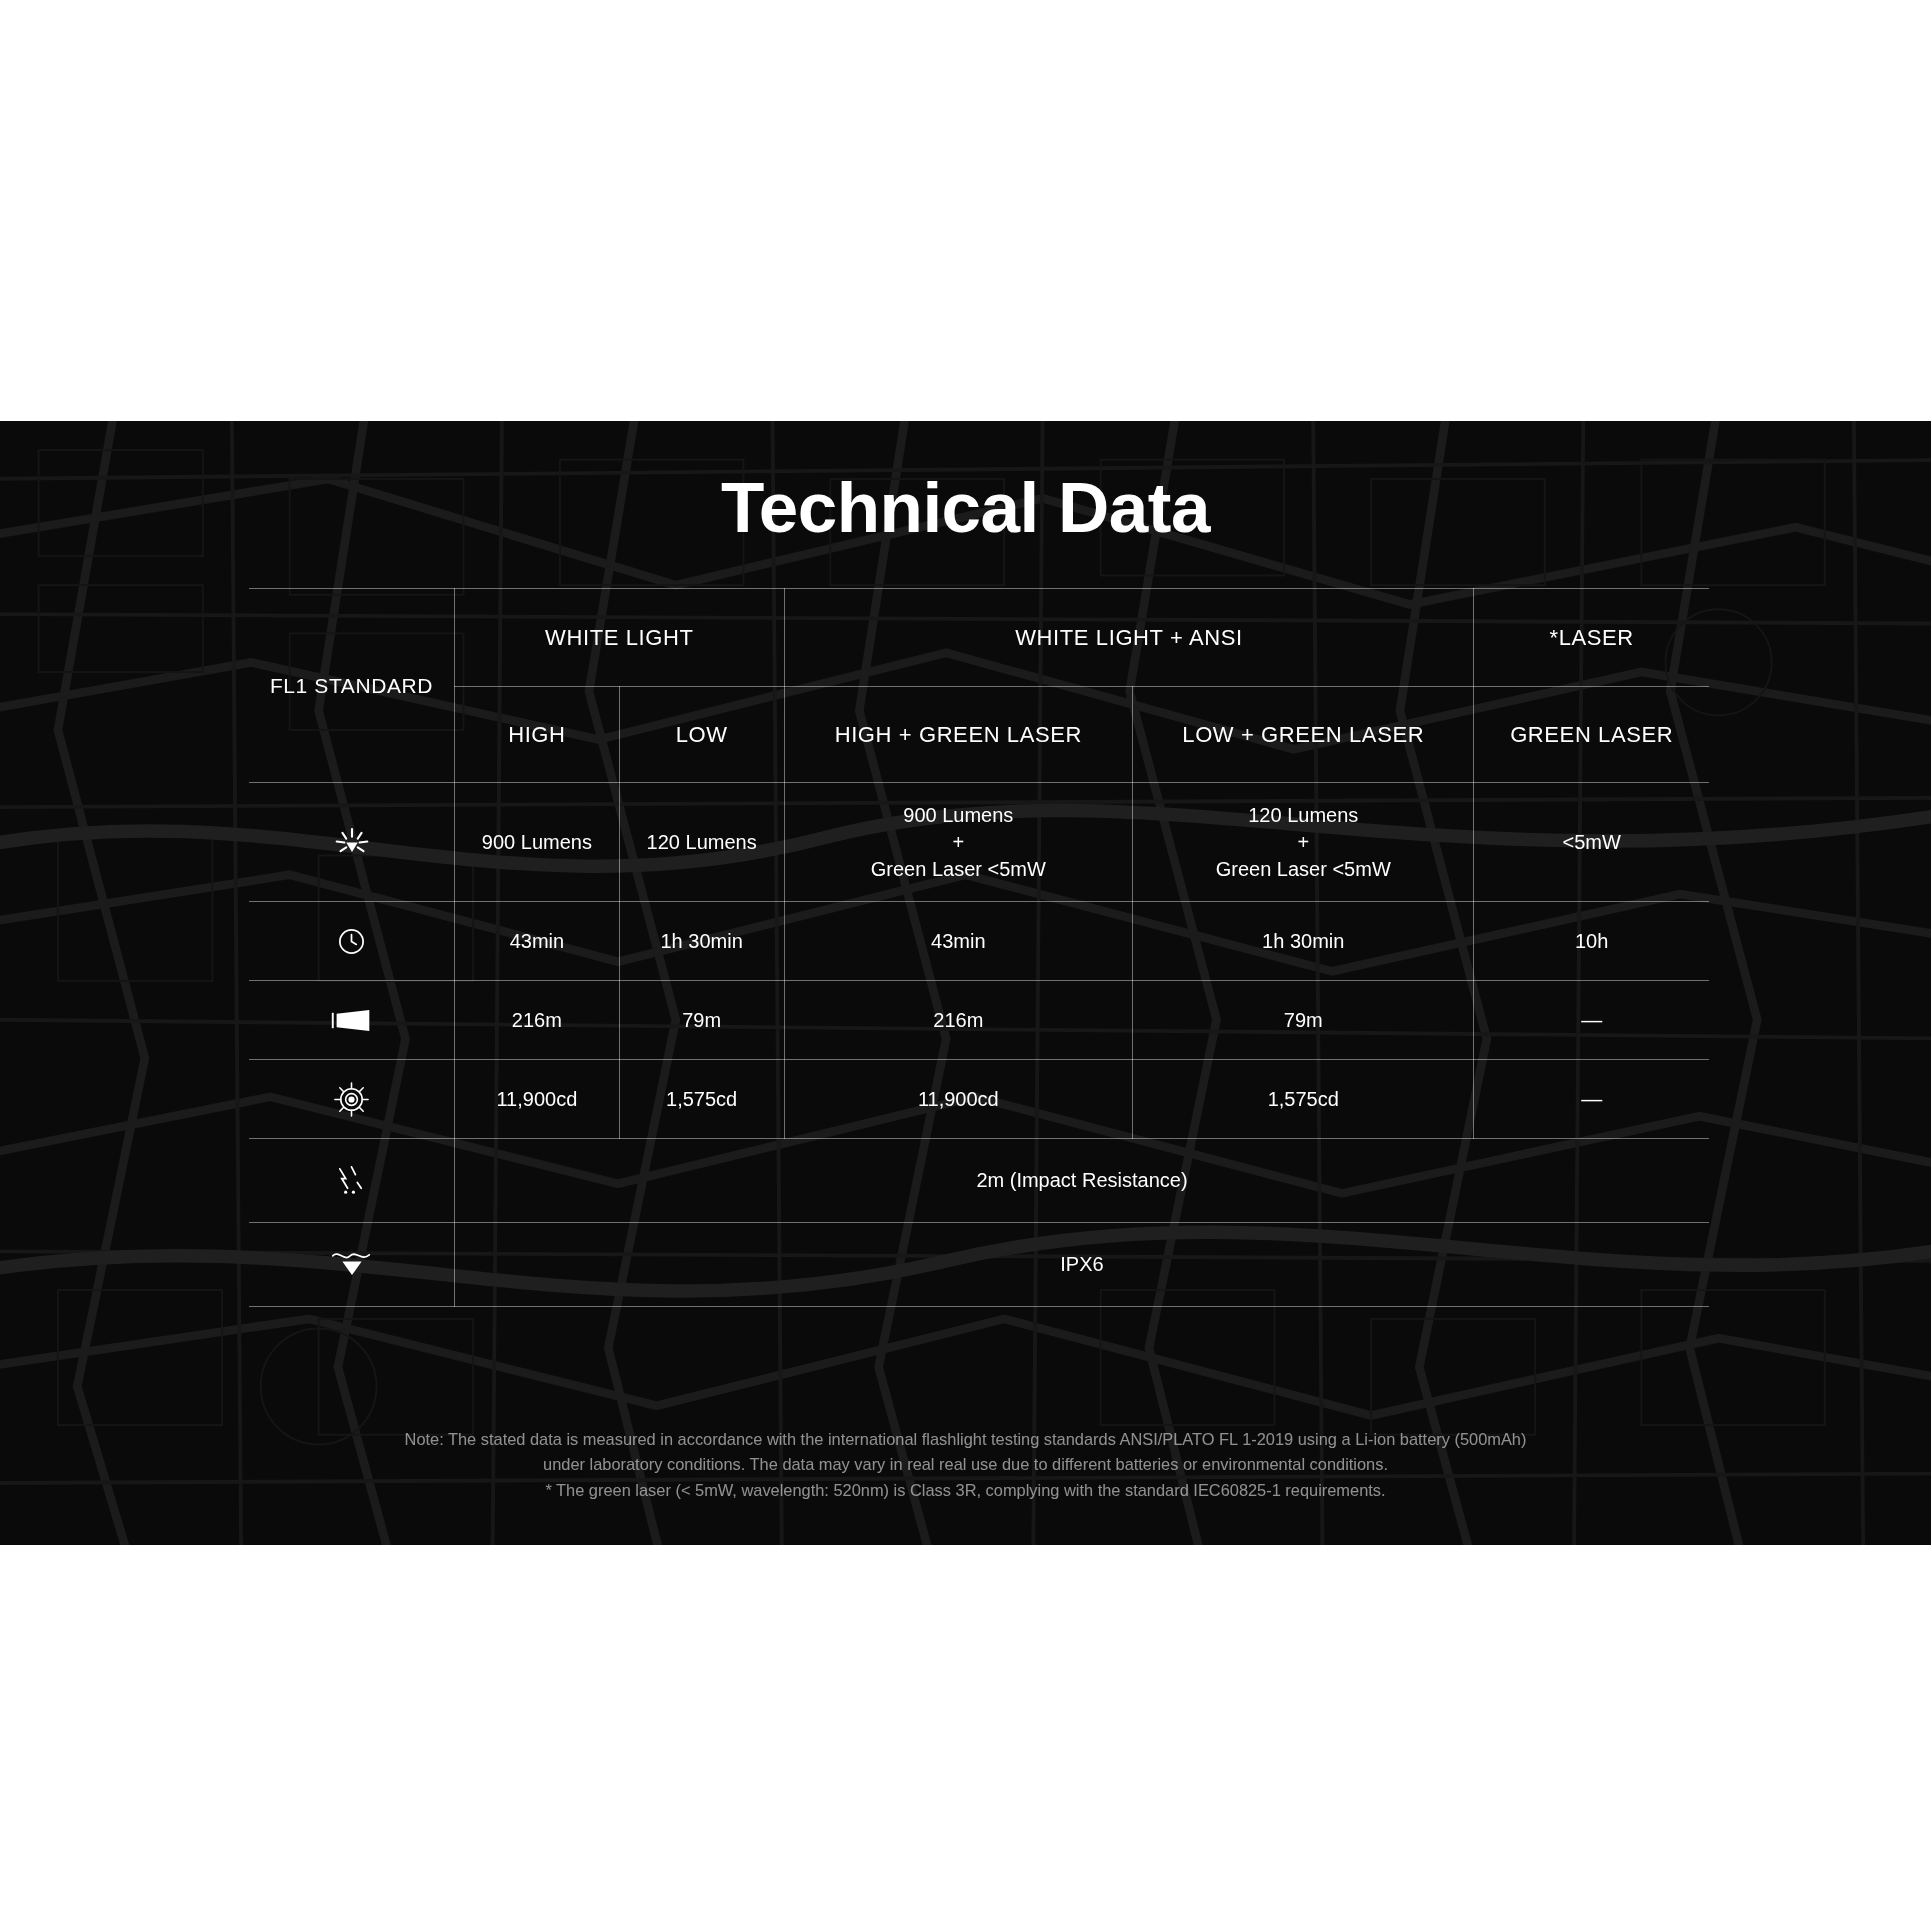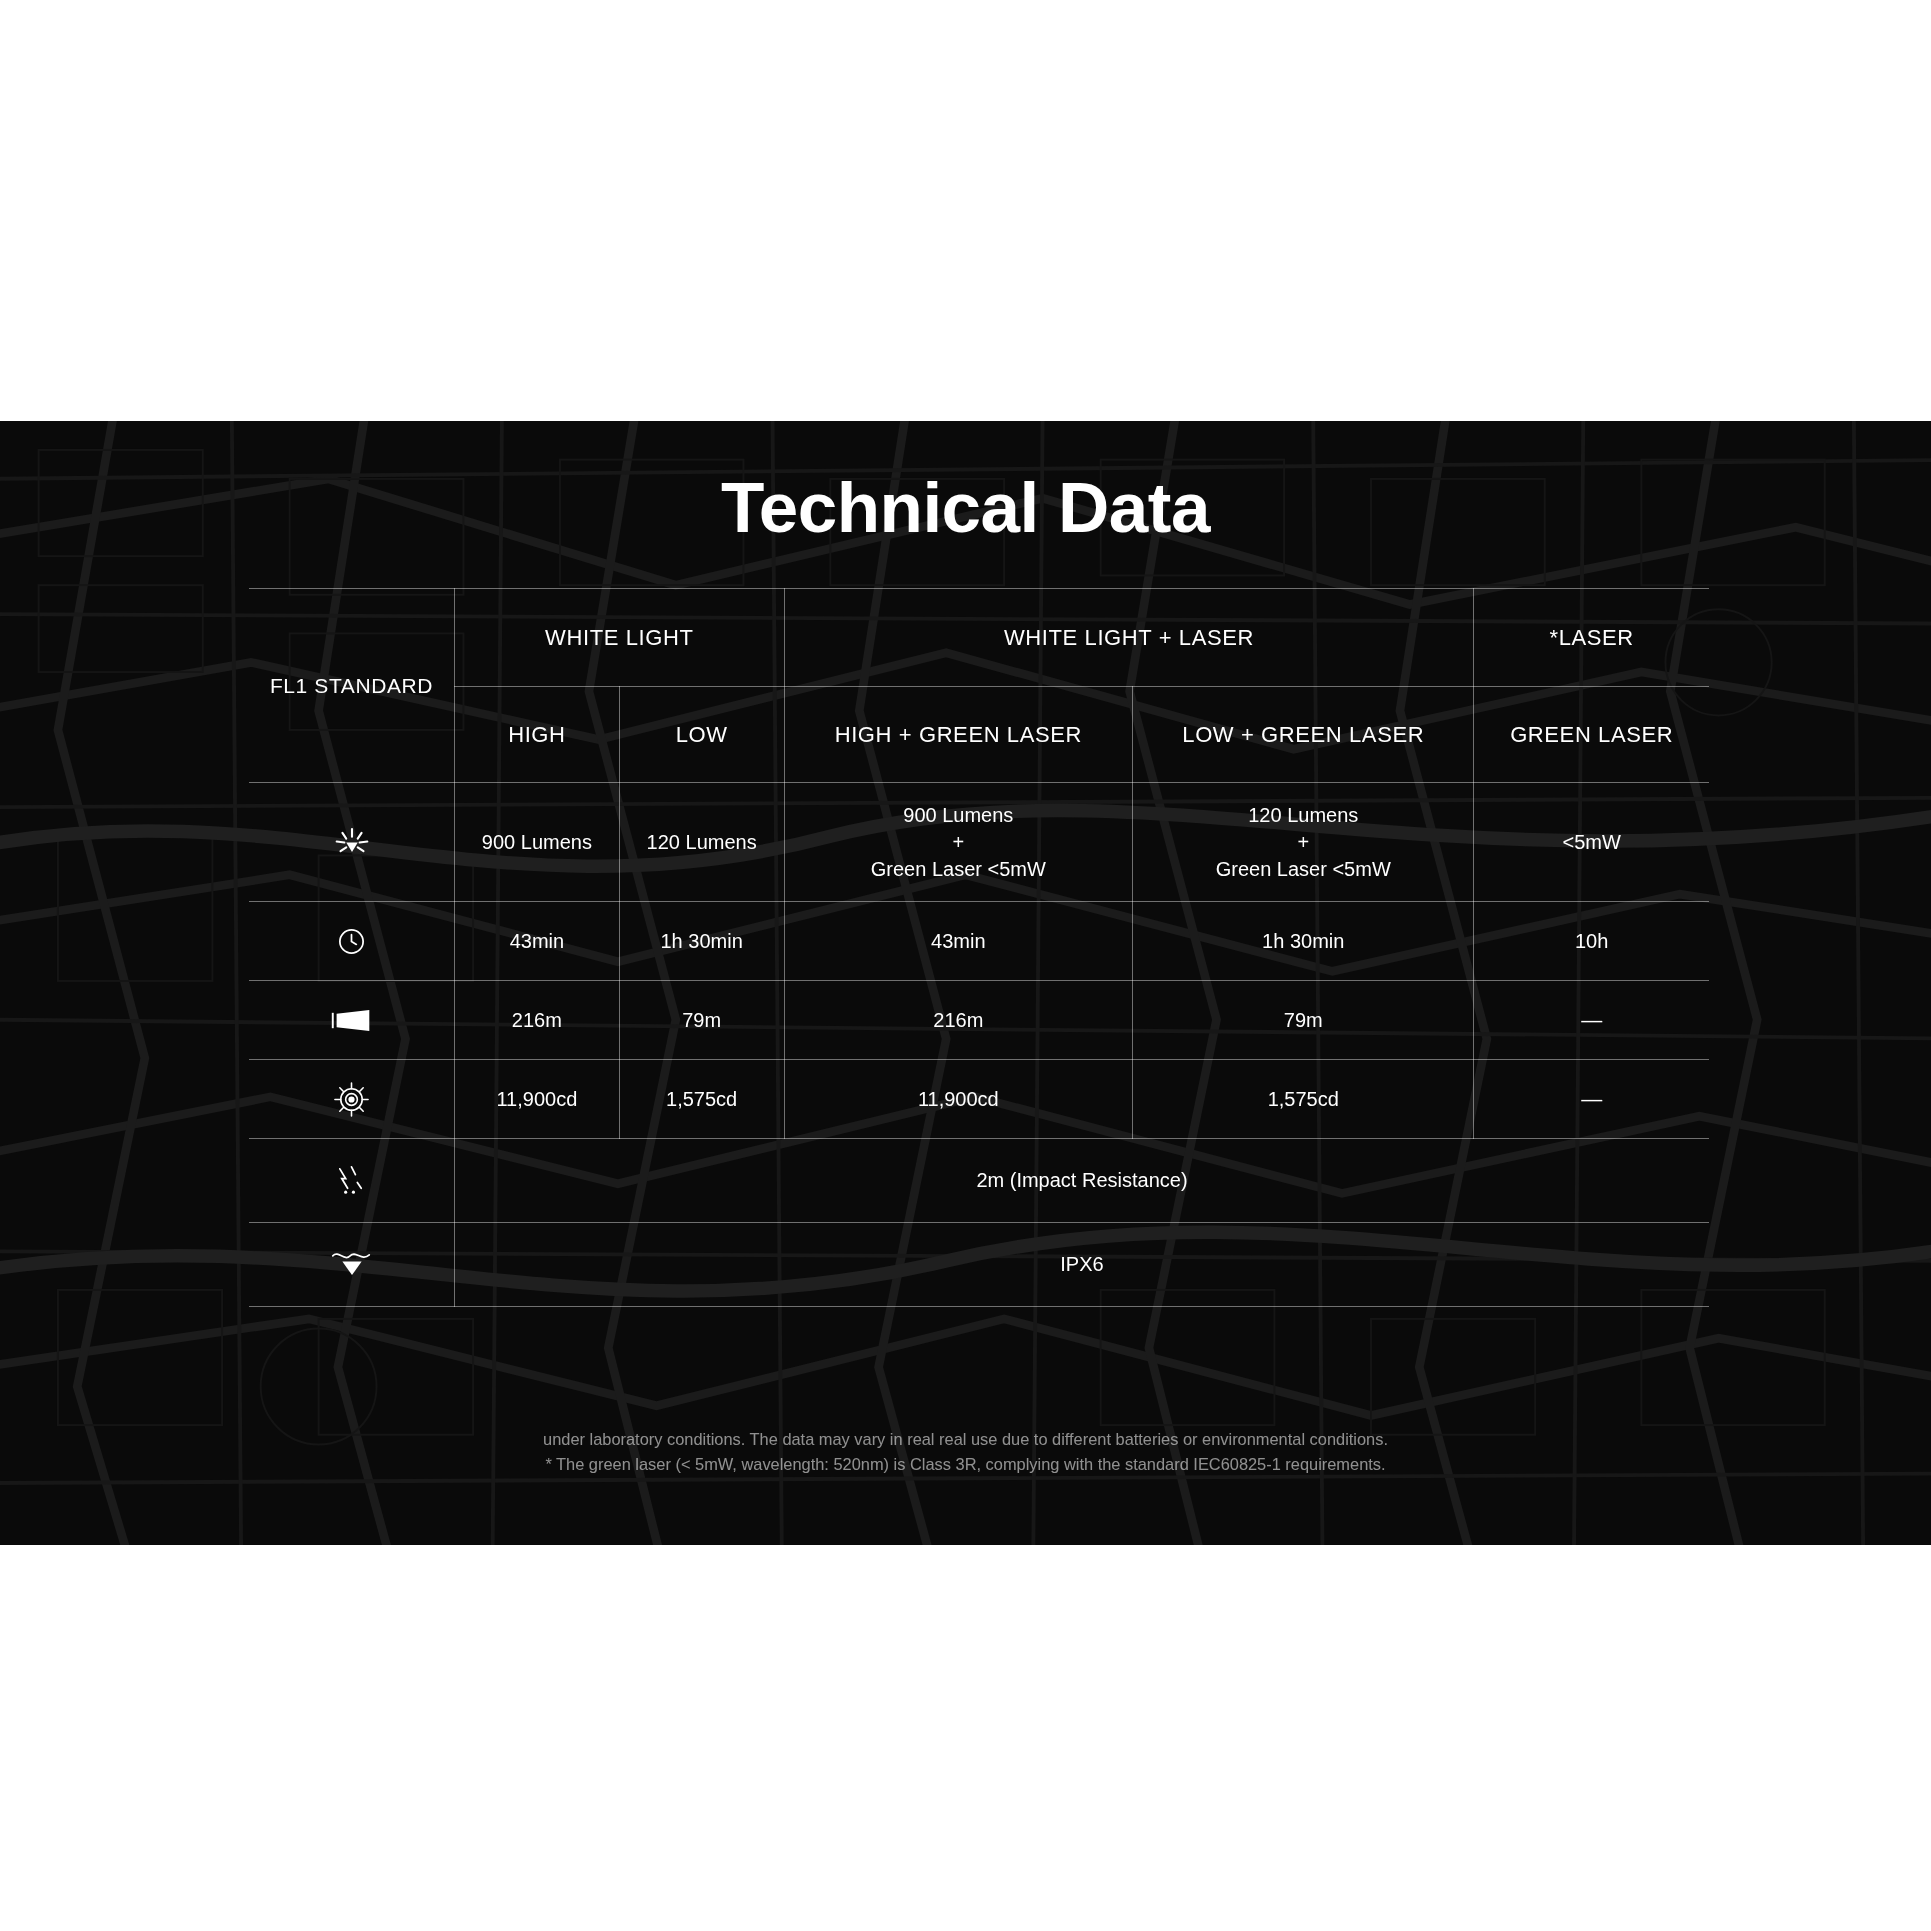--- a/index.html
+++ b/index.html
@@ -188,21 +188,21 @@
 
     <div class="content">
       <div class="title">Technical Data</div>
 
       <div class="table-wrap">
         <table class="spec">
           <tbody>
             <tr>
               <th class="fl1" rowspan="2">FL1 STANDARD</th>
               <th class="h-group" colspan="2">WHITE LIGHT</th>
-              <th class="h-group" colspan="2">WHITE LIGHT + LASER</th>
+              <th class="h-group" colspan="2">WHITE LIGHT + ANSI</th>
               <th class="h-group">*LASER</th>
             </tr>
             <tr>
               <th class="h-mode">HIGH</th>
               <th class="h-mode">LOW</th>
               <th class="h-mode">HIGH + GREEN LASER</th>
               <th class="h-mode">LOW + GREEN LASER</th>
               <th class="h-mode">GREEN LASER</th>
             </tr>
 
@@ -307,19 +307,20 @@
                   </svg>
                 </div>
               </td>
               <td colspan="5">IPX6</td>
             </tr>
           </tbody>
         </table>
       </div>
 
       <div class="note">
+        <div>Note: The stated data is measured in accordance with the international flashlight testing standards ANSI/PLATO FL 1-2019 using a Li-ion battery (500mAh)</div>
         <div>under laboratory conditions. The data may vary in real real use due to different batteries or environmental conditions.</div>
         <div>* The green laser (&lt; 5mW, wavelength: 520nm) is Class 3R, complying with the standard IEC60825-1 requirements.</div>
       </div>
     </div>
   </div>
 </div>
 
 
 </body></html>

